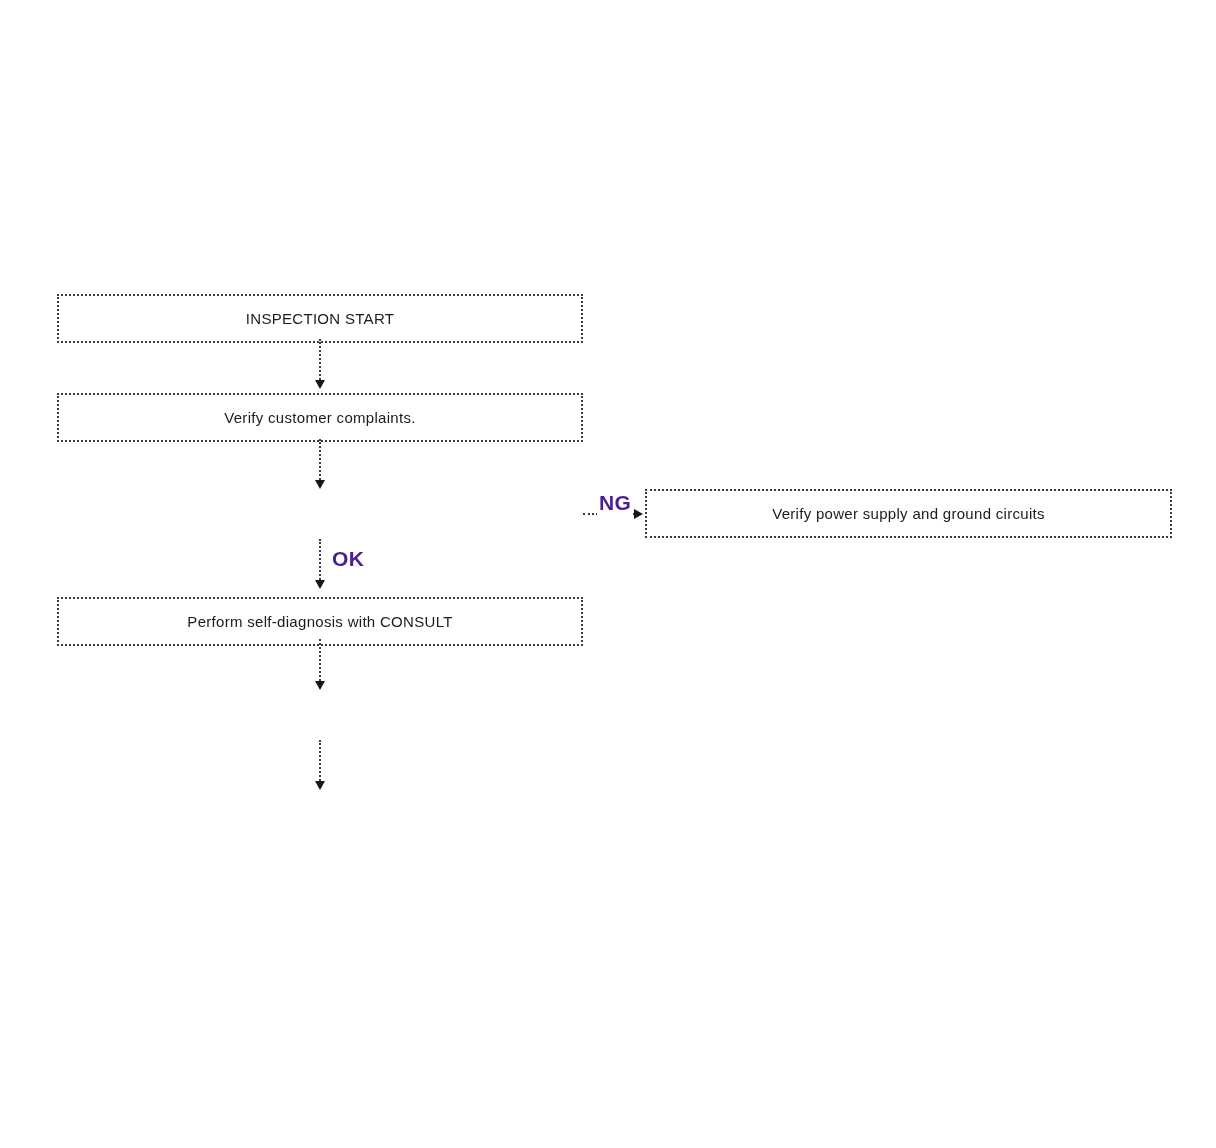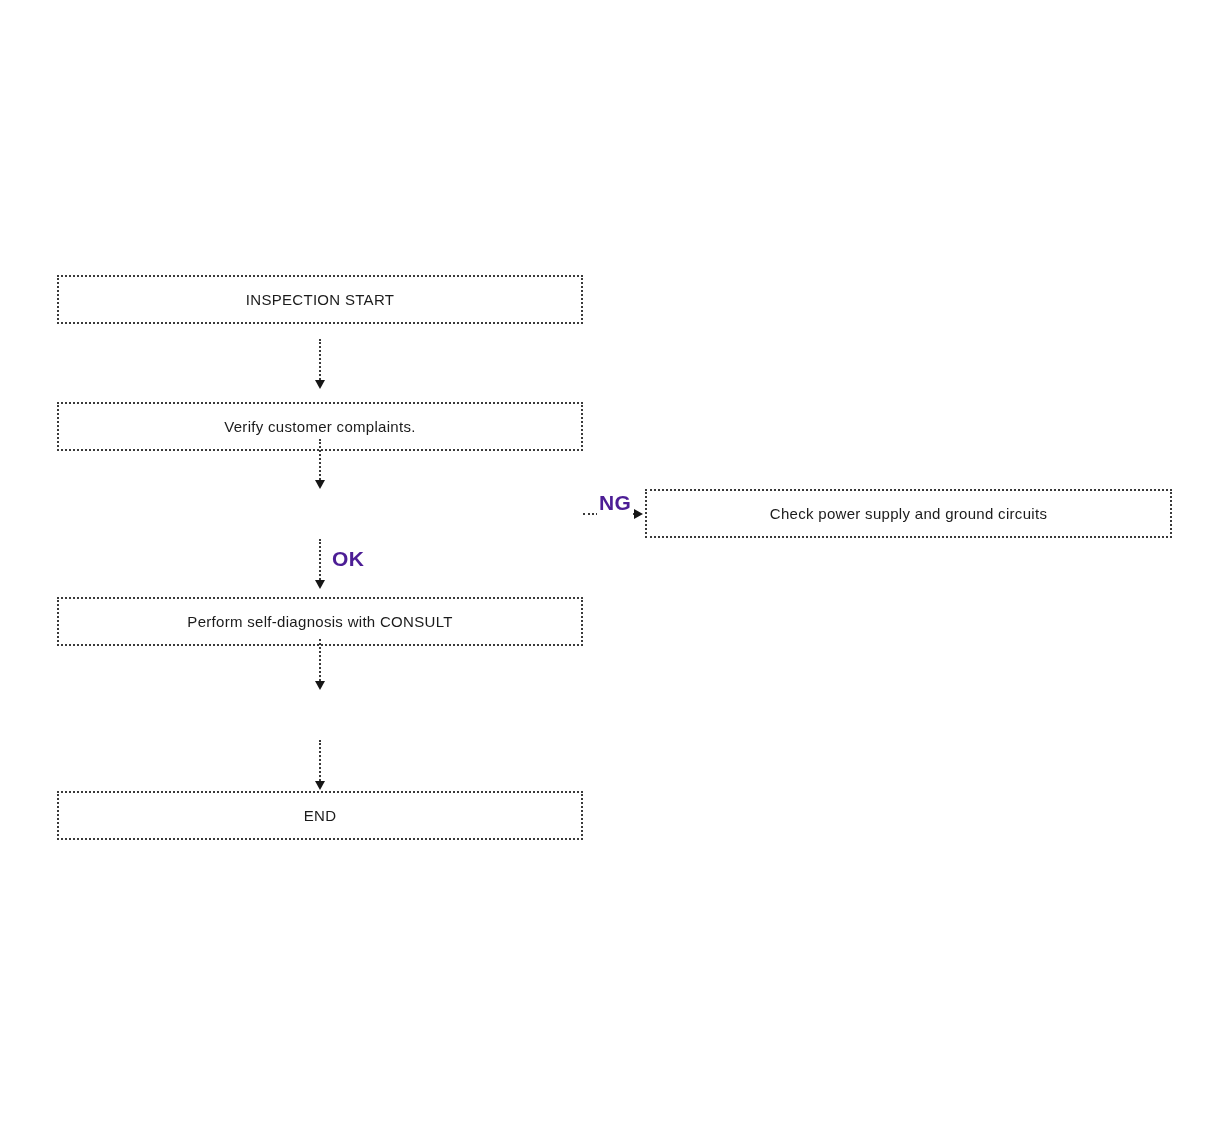--- a/index.html
+++ b/index.html
@@ -21,22 +21,22 @@
     display: flex;
     align-items: center;
     justify-content: center;
     text-align: center;
     font-size: 15px;
     color: #1b1b1b;
     letter-spacing: 0.3px;
   }
 
   
-  .n-start   { left: 57px;  top: 275px; width: 526px; height: 49px; }
-  .n-verify  { left: 57px;  top: 402px; width: 526px; height: 49px; }
+  .n-start   { left: 57px;  top: 294px; width: 526px; height: 49px; }
+  .n-verify  { left: 57px;  top: 393px; width: 526px; height: 49px; }
   .n-meter   { left: 57px;  top: 490px; width: 526px; height: 49px; }
   .n-consult { left: 57px;  top: 597px; width: 526px; height: 49px; }
   .n-system  { left: 57px;  top: 691px; width: 526px; height: 49px; }
   .n-end     { left: 57px;  top: 791px; width: 526px; height: 49px; }
   .n-power   { left: 645px; top: 489px; width: 527px; height: 49px; }
 
   .vline {
     position: absolute;
     width: 0;
     border-left: 2px dotted #3a3a3a;
@@ -101,26 +101,23 @@
   <div class="node n-verify">
     <span>Verify customer complaints.</span>
   </div>
 
 
   <div class="node n-consult">
     <span>Perform self-diagnosis with CONSULT</span>
   </div>
 
 
-  <div class="node n-end">
-    <span>END</span>
-  </div>
 
   <div class="node n-power">
-    <span>Check power supply and ground circuits</span>
+    <span>Verify power supply and ground circuits</span>
   </div>
 
   <div class="vline v1"></div>
   <div class="ah-down a1"></div>
 
   <div class="vline v2"></div>
   <div class="ah-down a2"></div>
 
   <div class="vline v3"></div>
   <div class="ah-down a3"></div>

